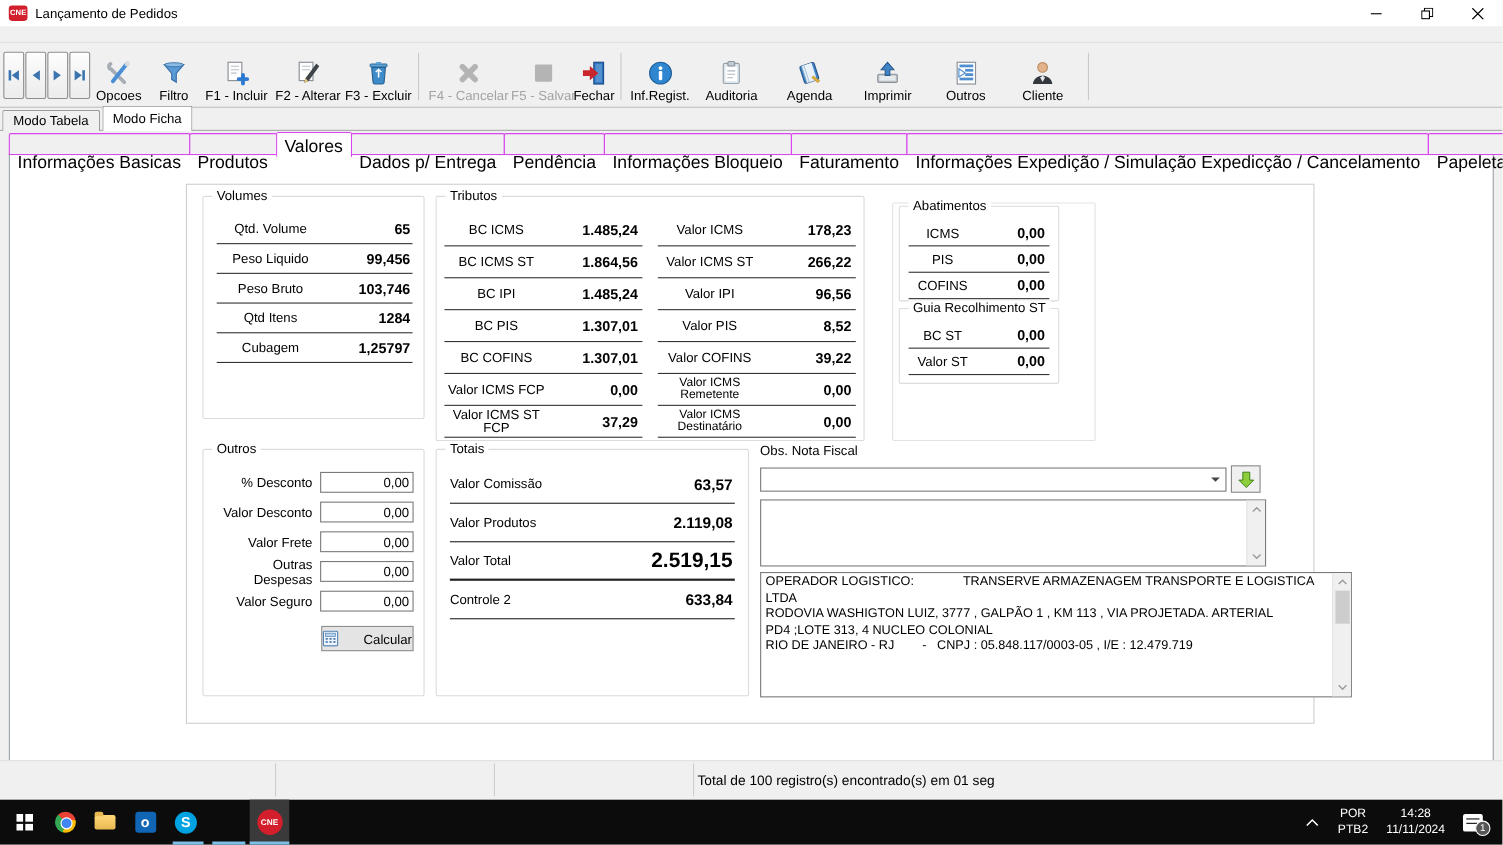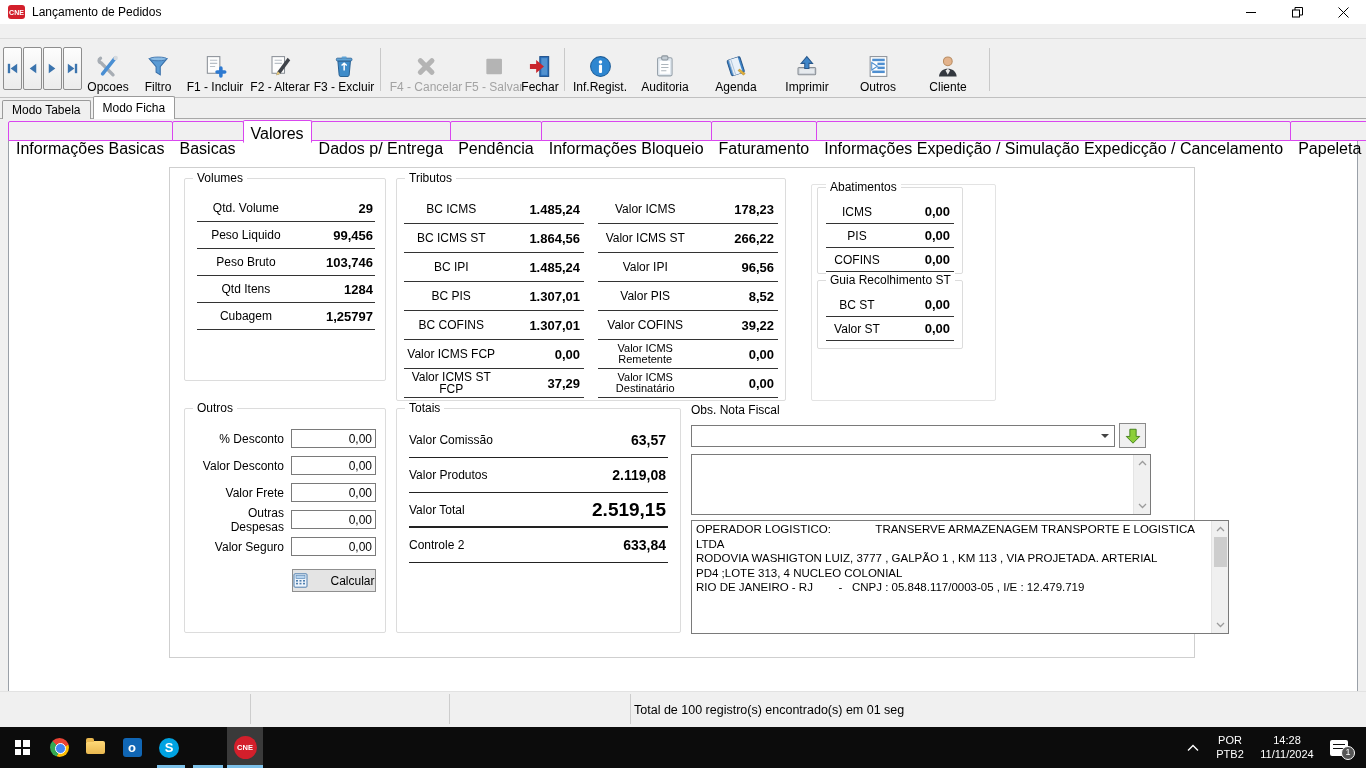--- a/index.html
+++ b/index.html
@@ -343,39 +343,39 @@
 </div>
 
 <div id="modetabs-strip"></div>
 <div id="modetabs">
   <div class="mtab">Modo Tabela</div>
   <div class="mtab active">Modo Ficha</div>
 </div>
 
 <div id="pagetabs">
   <div class="ptab">Informações Basicas</div>
-  <div class="ptab">Basicas</div>
+  <div class="ptab">Produtos</div>
   <div class="ptab active">Valores</div>
   <div class="ptab">Dados p/ Entrega</div>
   <div class="ptab">Pendência</div>
   <div class="ptab">Informações Bloqueio</div>
   <div class="ptab">Faturamento</div>
   <div class="ptab">Informações Expedição / Simulação Expedicção / Cancelamento</div>
   <div class="ptab">Papeleta</div>
 </div>
 
 <div id="content">
   <div id="innerbox"></div>
 
   <div class="gbox" style="left:175px; top:37px; width:202px; height:203px;">
     <div class="legend">Volumes</div>
     <div class="rows" style="top:16px;">
       <div class="vrow">
         <span class="l">Qtd. Volume</span>
-        <span class="v">29</span>
+        <span class="v">65</span>
       </div>
       <div class="vrow">
         <span class="l">Peso Liquido</span>
         <span class="v">99,456</span>
       </div>
       <div class="vrow">
         <span class="l">Peso Bruto</span>
         <span class="v">103,746</span>
       </div>
       <div class="vrow">

